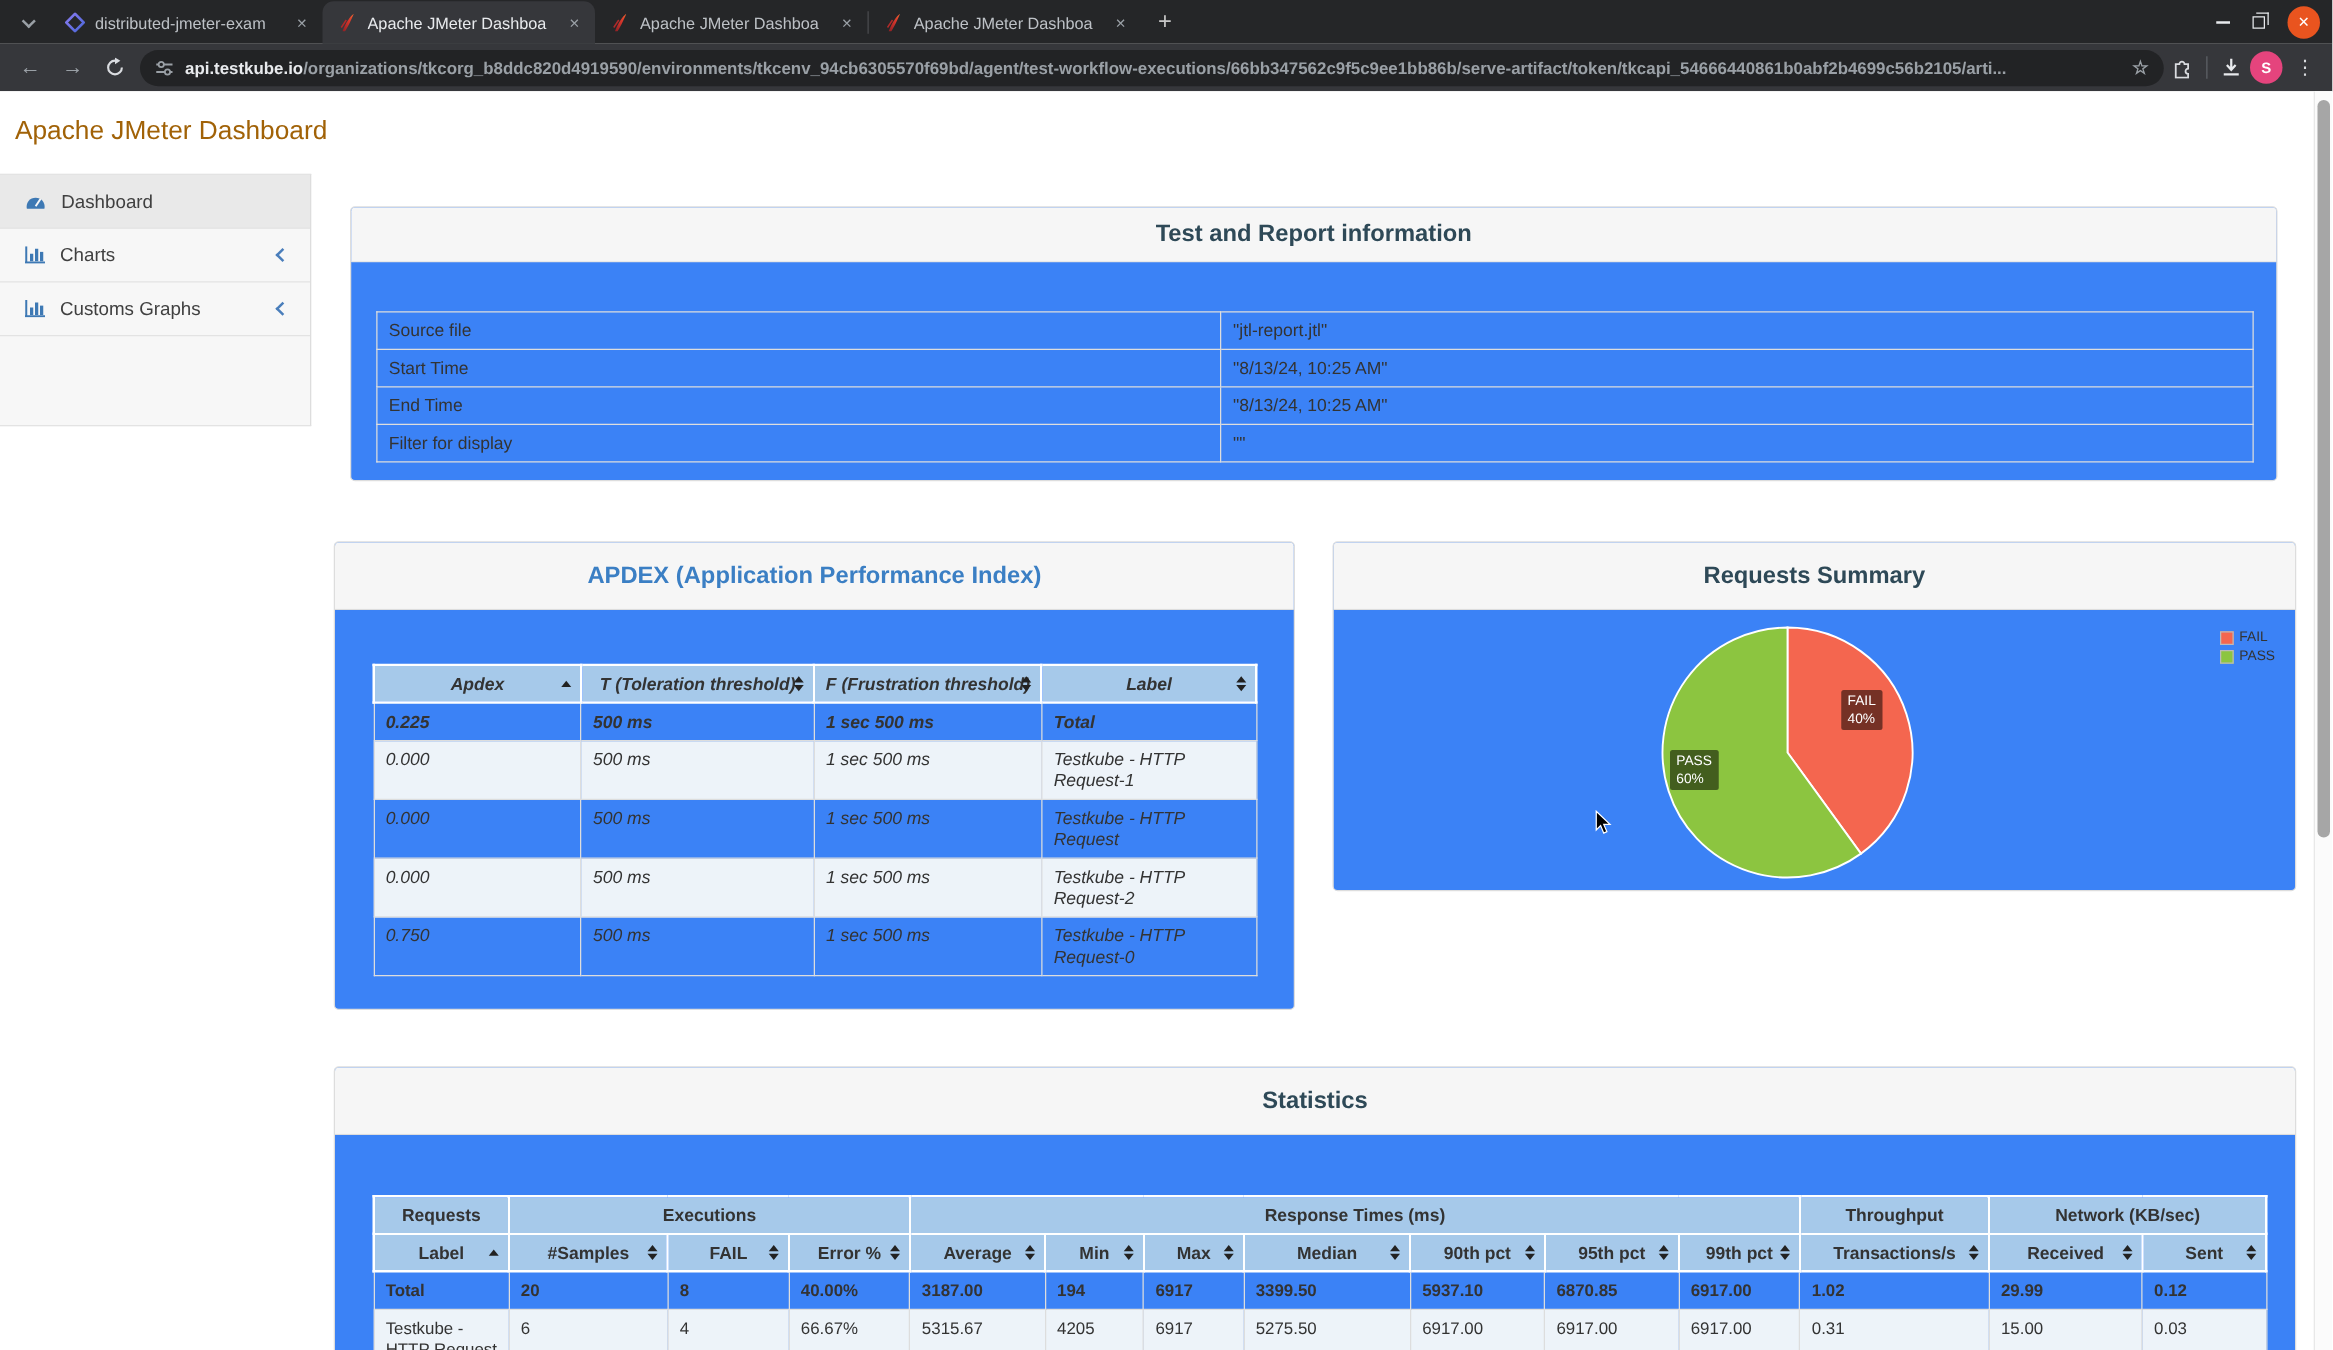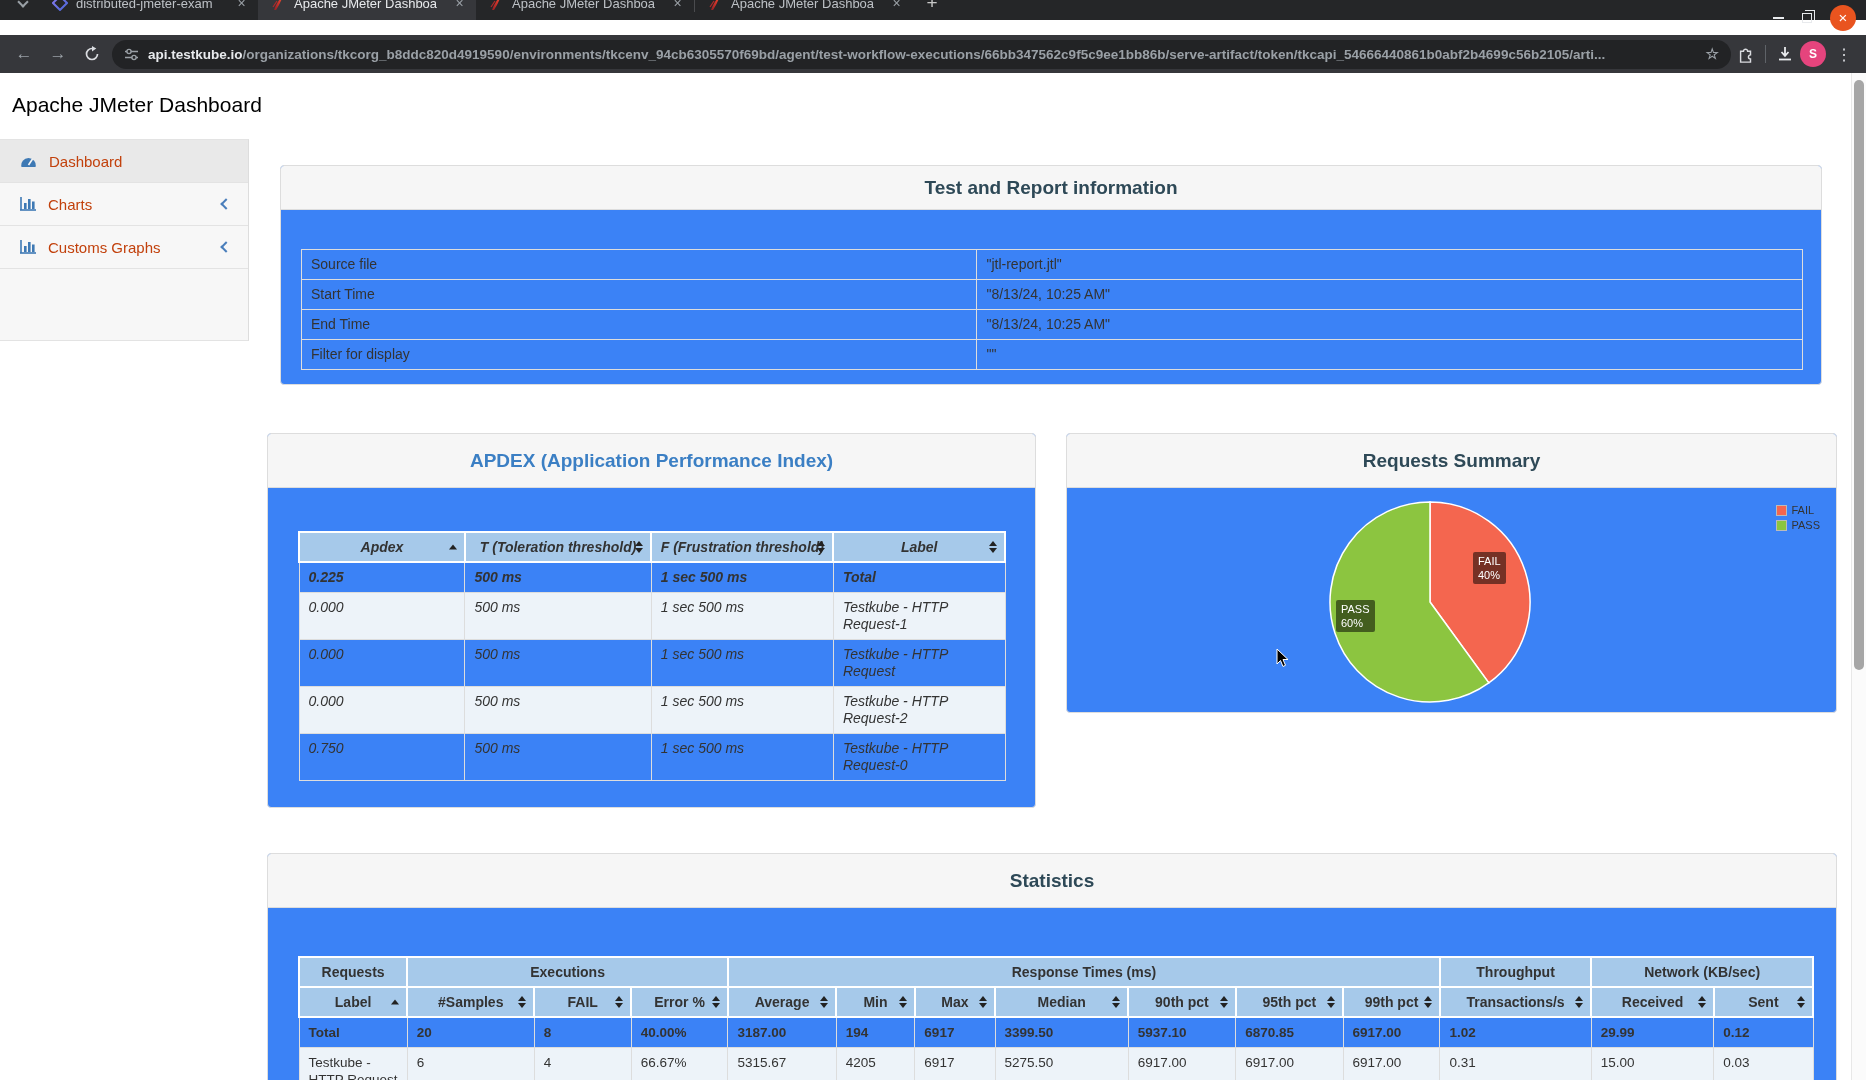--- a/index.html
+++ b/index.html
@@ -1,21 +1,21 @@
 <!DOCTYPE html>
 <html><head>
 <meta charset="utf-8">
 <style>
   * { margin:0; padding:0; box-sizing:border-box; }
   html,body { width:1866px; height:1080px; overflow:hidden; background:#fff;
               font-family:"Liberation Sans", sans-serif; }
   .screen { position:relative; width:1866px; height:1080px; overflow:hidden; }
 
   
-  .tabstrip { position:absolute; top:0; left:0; right:0; height:20px; background:#252628;
+  .tabstrip { position:absolute; top:0; left:0; right:0; height:35px; background:#252628;
               display:flex; align-items:flex-end; }
   .tab-dropdown { width:30px; height:30px; margin:0 2px 1px 8px; display:flex; align-items:center;
                   justify-content:center; border-radius:50%; }
   .chev-down { width:8px; height:8px; border-left:2px solid #9aa0a6; border-bottom:2px solid #9aa0a6;
                transform:rotate(-45deg); margin-top:-4px; }
   .tab { height:34px; width:218px; display:flex; align-items:center; gap:8px; padding:0 8px 0 12px;
          color:#bdc1c6; font-size:13px; position:relative; }
   .tab.active { background:#36373b; border-radius:9px 9px 0 0; color:#e8eaed; }
   .tab-title { flex:1; overflow:hidden; white-space:nowrap; }
   .tab-close { width:17px; height:17px; display:flex; align-items:center; justify-content:center;
@@ -42,26 +42,26 @@
   .url-text { flex:1; font-size:13.5px; white-space:nowrap; overflow:hidden; color:#9aa0a6; }
   .url-host { color:#e8eaed; }
   .star { color:#9aa0a6; font-size:15px; flex:none; }
   .tb-divider { width:1px; height:18px; background:#5f6368; margin:0 4px; }
   .avatar { width:26px; height:26px; border-radius:50%; background:#e5447d; color:#fff;
             font-size:12px; font-weight:bold; display:flex; align-items:center; justify-content:center; }
   .kebab { color:#dadce0; font-size:16px; width:24px; text-align:center; }
 
   
   .page { position:absolute; top:73px; left:0; right:0; bottom:0; background:#fff; overflow:hidden; }
-  .page-title { position:absolute; left:12px; top:20px; font-size:21px; color:#000000; }
+  .page-title { position:absolute; left:12px; top:20px; font-size:21px; color:#a16207; }
 
   .sidebar { position:absolute; left:0; top:66px; width:249px; bottom:0; background:#f7f7f7;
              border-top:1px solid #e3e3e3; border-right:1px solid #ddd; height:202px; border-bottom:1px solid #e3e3e3;}
   .side-item { height:43px; display:flex; align-items:center; gap:12px; padding:0 14px 0 20px;
-               border-bottom:1px solid #e3e3e3; color:#c2410c; font-size:15px; }
+               border-bottom:1px solid #e3e3e3; color:#404040; font-size:15px; }
   .side-item.selected { background:#e9e9e9; }
   .side-item .lbl { flex:1; }
   .chev-left { width:8px; height:8px; border-left:2px solid #4a7ebb; border-bottom:2px solid #4a7ebb;
                transform:rotate(45deg); margin-right:4px; }
 
   
   .panel { position:absolute; border:1px solid #ddd; border-radius:4px; background:#3b82f6; }
   .panel-h { background:#f6f6f6; border-bottom:1px solid #ddd; border-radius:3px 3px 0 0;
              display:flex; align-items:center; justify-content:center; }
   .panel-title { font-size:19px; font-weight:bold; color:#2e4957; }

